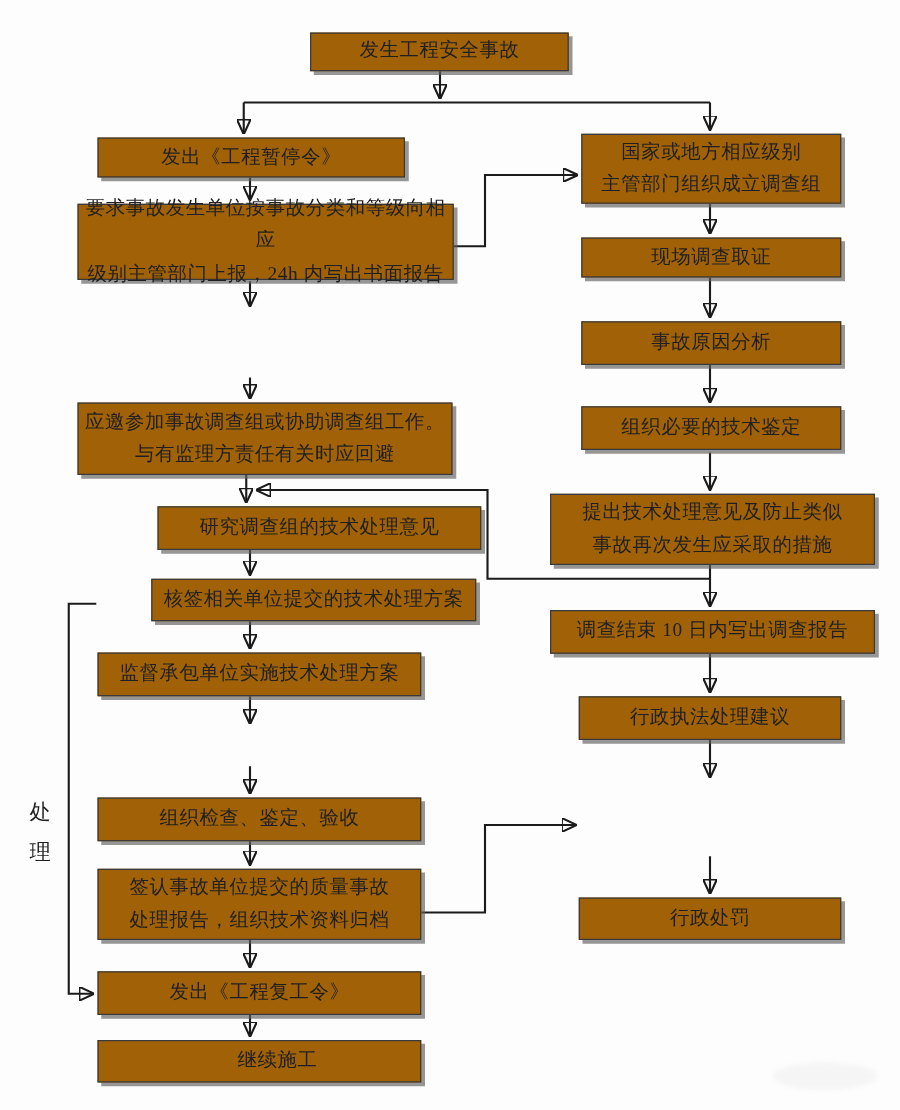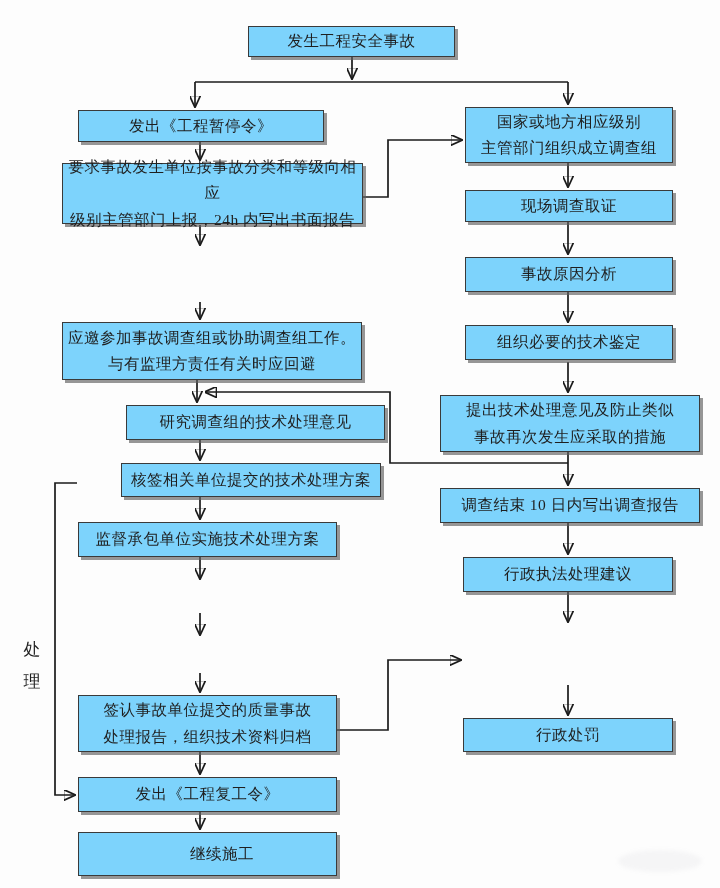--- a/index.html
+++ b/index.html
@@ -4,21 +4,21 @@
 <style>
   html,body{margin:0;padding:0;}
   body{
     width:720px;height:888px;position:relative;overflow:hidden;
     background:#fdfdfd;
     font-family:"Liberation Serif","DejaVu Serif",serif;
   }
   #canvas{position:absolute;left:0;top:0;width:720px;height:888px;}
   .node{
     position:absolute;
-    background:#7dd3fc;
+    background:#a16207;
     border:1px solid #3a3a3a;
     box-shadow:3px 3px 0 rgba(95,95,95,0.65);
     display:flex;align-items:center;justify-content:center;
     text-align:center;
     font-size:15.5px;line-height:1.7;color:#1f1f1f;
     letter-spacing:0.5px;
     box-sizing:border-box;
     white-space:pre-line;
     z-index:2;
   }
@@ -82,24 +82,25 @@
   <div class="node" style="left:248px;top:26px;width:207px;height:31px;">发生工程安全事故</div>
 
   <div class="node" style="left:78px;top:110px;width:246px;height:32px;">发出《工程暂停令》</div>
   <div class="node" style="left:62px;top:163px;width:301px;height:61px;">要求事故发生单位按事故分类和等级向相应
 级别主管部门上报，24h 内写出书面报告</div>
   <div class="node" style="left:62px;top:322px;width:300px;height:58px;">应邀参加事故调查组或协助调查组工作。
 与有监理方责任有关时应回避</div>
   <div class="node" style="left:78px;top:405px;width:259px;height:35px;margin-left:48px;">研究调查组的技术处理意见</div>
   <div class="node" style="left:77px;top:463px;width:260px;height:34px;margin-left:44px;">核签相关单位提交的技术处理方案</div>
   <div class="node" style="left:78px;top:522px;width:259px;height:35px;">监督承包单位实施技术处理方案</div>
+  <div class="node" style="left:78px;top:638px;width:259px;height:35px;">组织检查、鉴定、验收</div>
   <div class="node" style="left:78px;top:695px;width:259px;height:57px;">签认事故单位提交的质量事故
 处理报告，组织技术资料归档</div>
   <div class="node" style="left:78px;top:777px;width:259px;height:35px;">发出《工程复工令》</div>
-  <div class="node" style="left:78px;top:832px;width:259px;height:44px;padding-left:29px;">继续施工</div>
+  <div class="node" style="left:78px;top:832px;width:259px;height:34px;padding-left:29px;">继续施工</div>
 
   <div class="node" style="left:465px;top:107px;width:208px;height:56px;">国家或地方相应级别
 主管部门组织成立调查组</div>
   <div class="node" style="left:465px;top:190px;width:208px;height:32px;">现场调查取证</div>
   <div class="node" style="left:465px;top:257px;width:208px;height:35px;">事故原因分析</div>
   <div class="node" style="left:465px;top:325px;width:208px;height:35px;">组织必要的技术鉴定</div>
   <div class="node" style="left:440px;top:395px;width:260px;height:57px;">提出技术处理意见及防止类似
 事故再次发生应采取的措施</div>
   <div class="node" style="left:440px;top:488px;width:260px;height:35px;">调查结束 10 日内写出调查报告</div>
   <div class="node" style="left:463px;top:557px;width:210px;height:35px;">行政执法处理建议</div>

